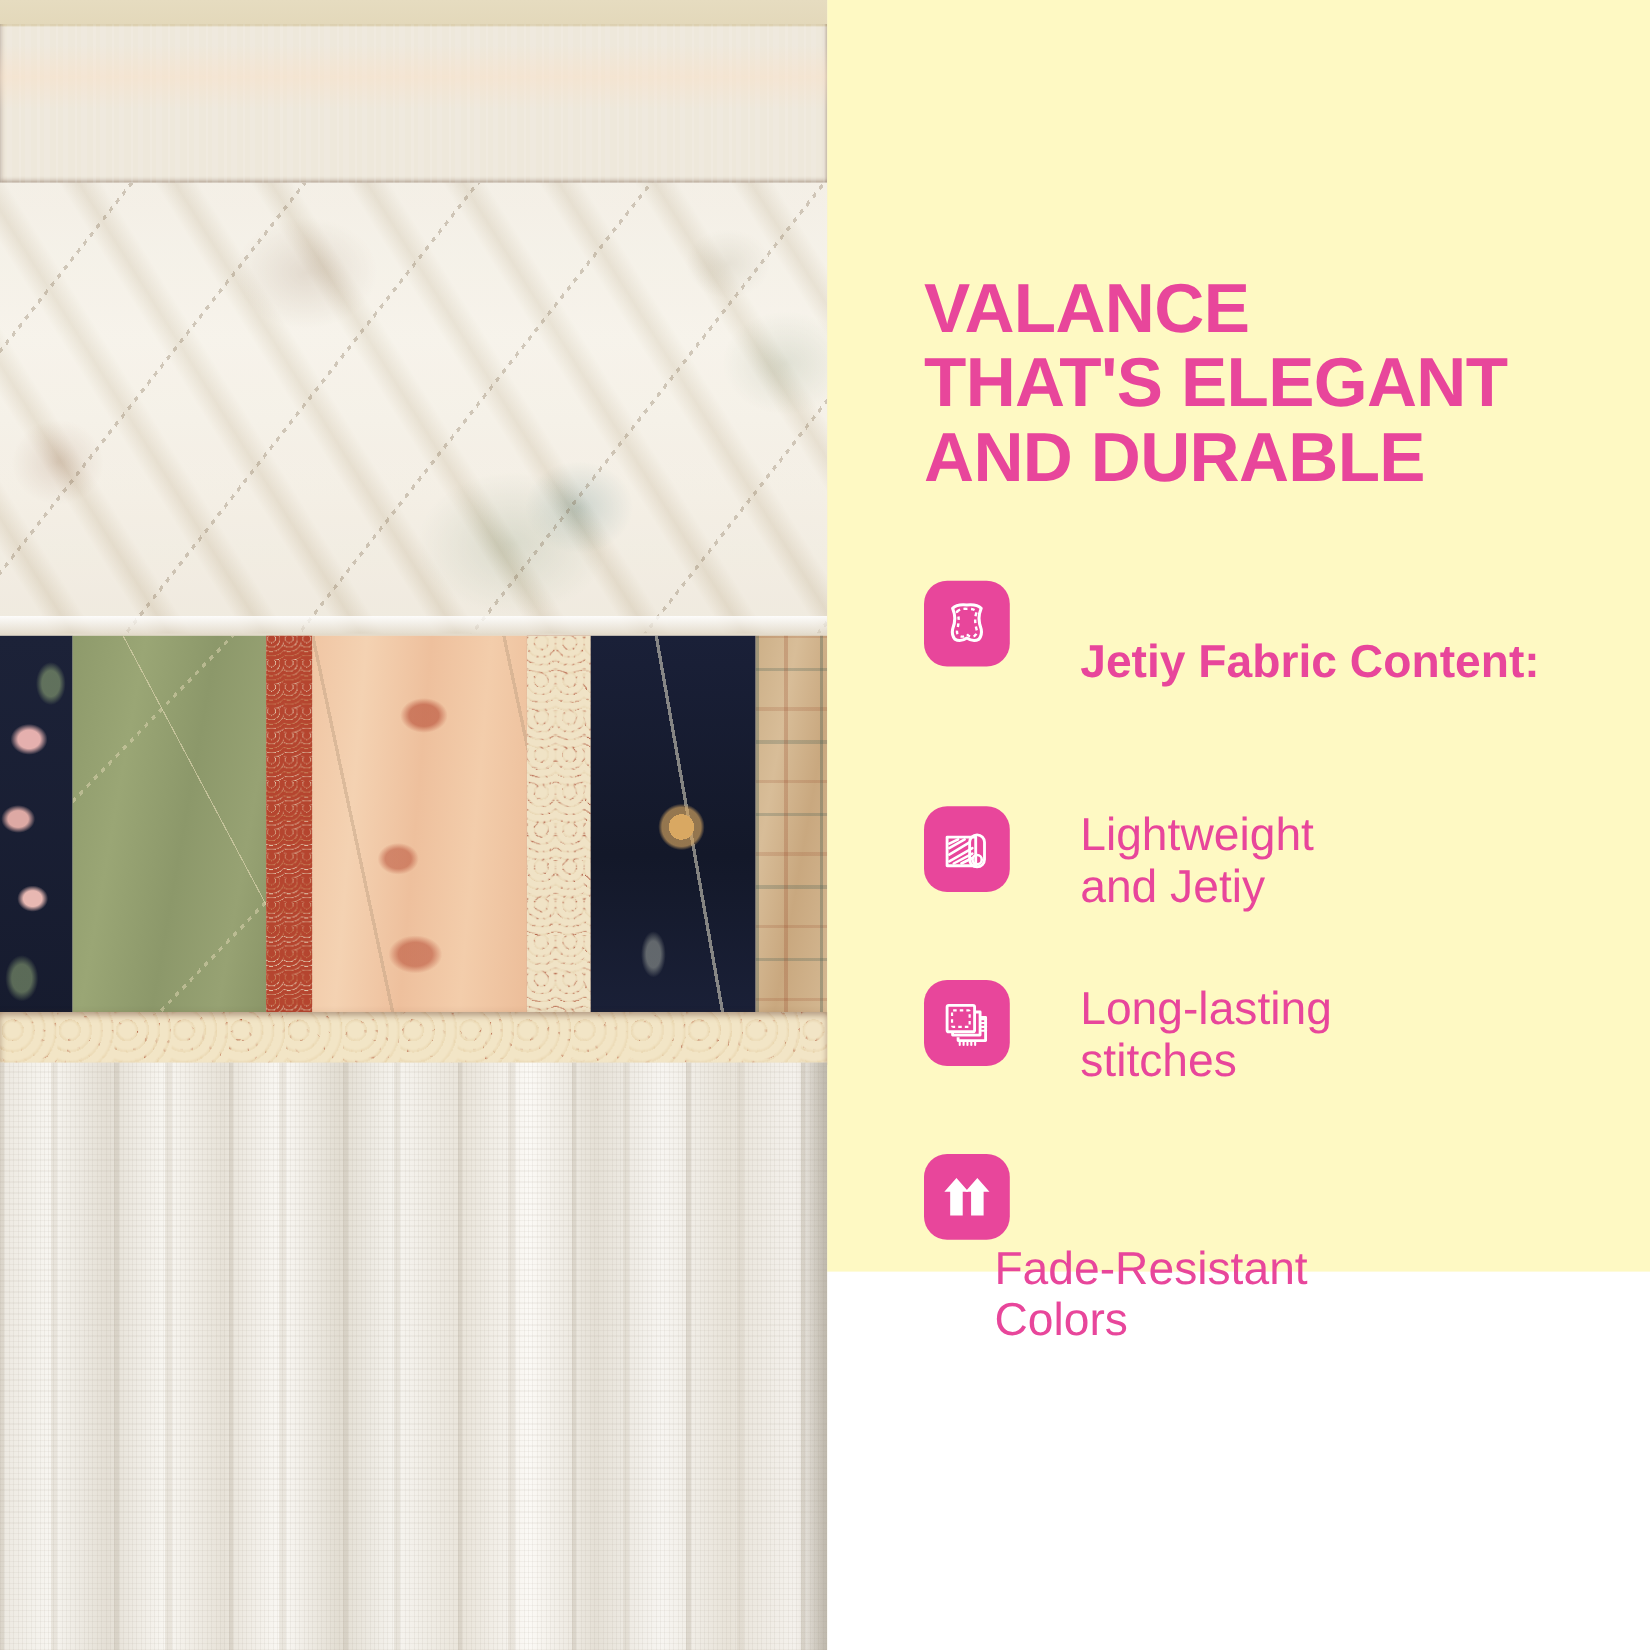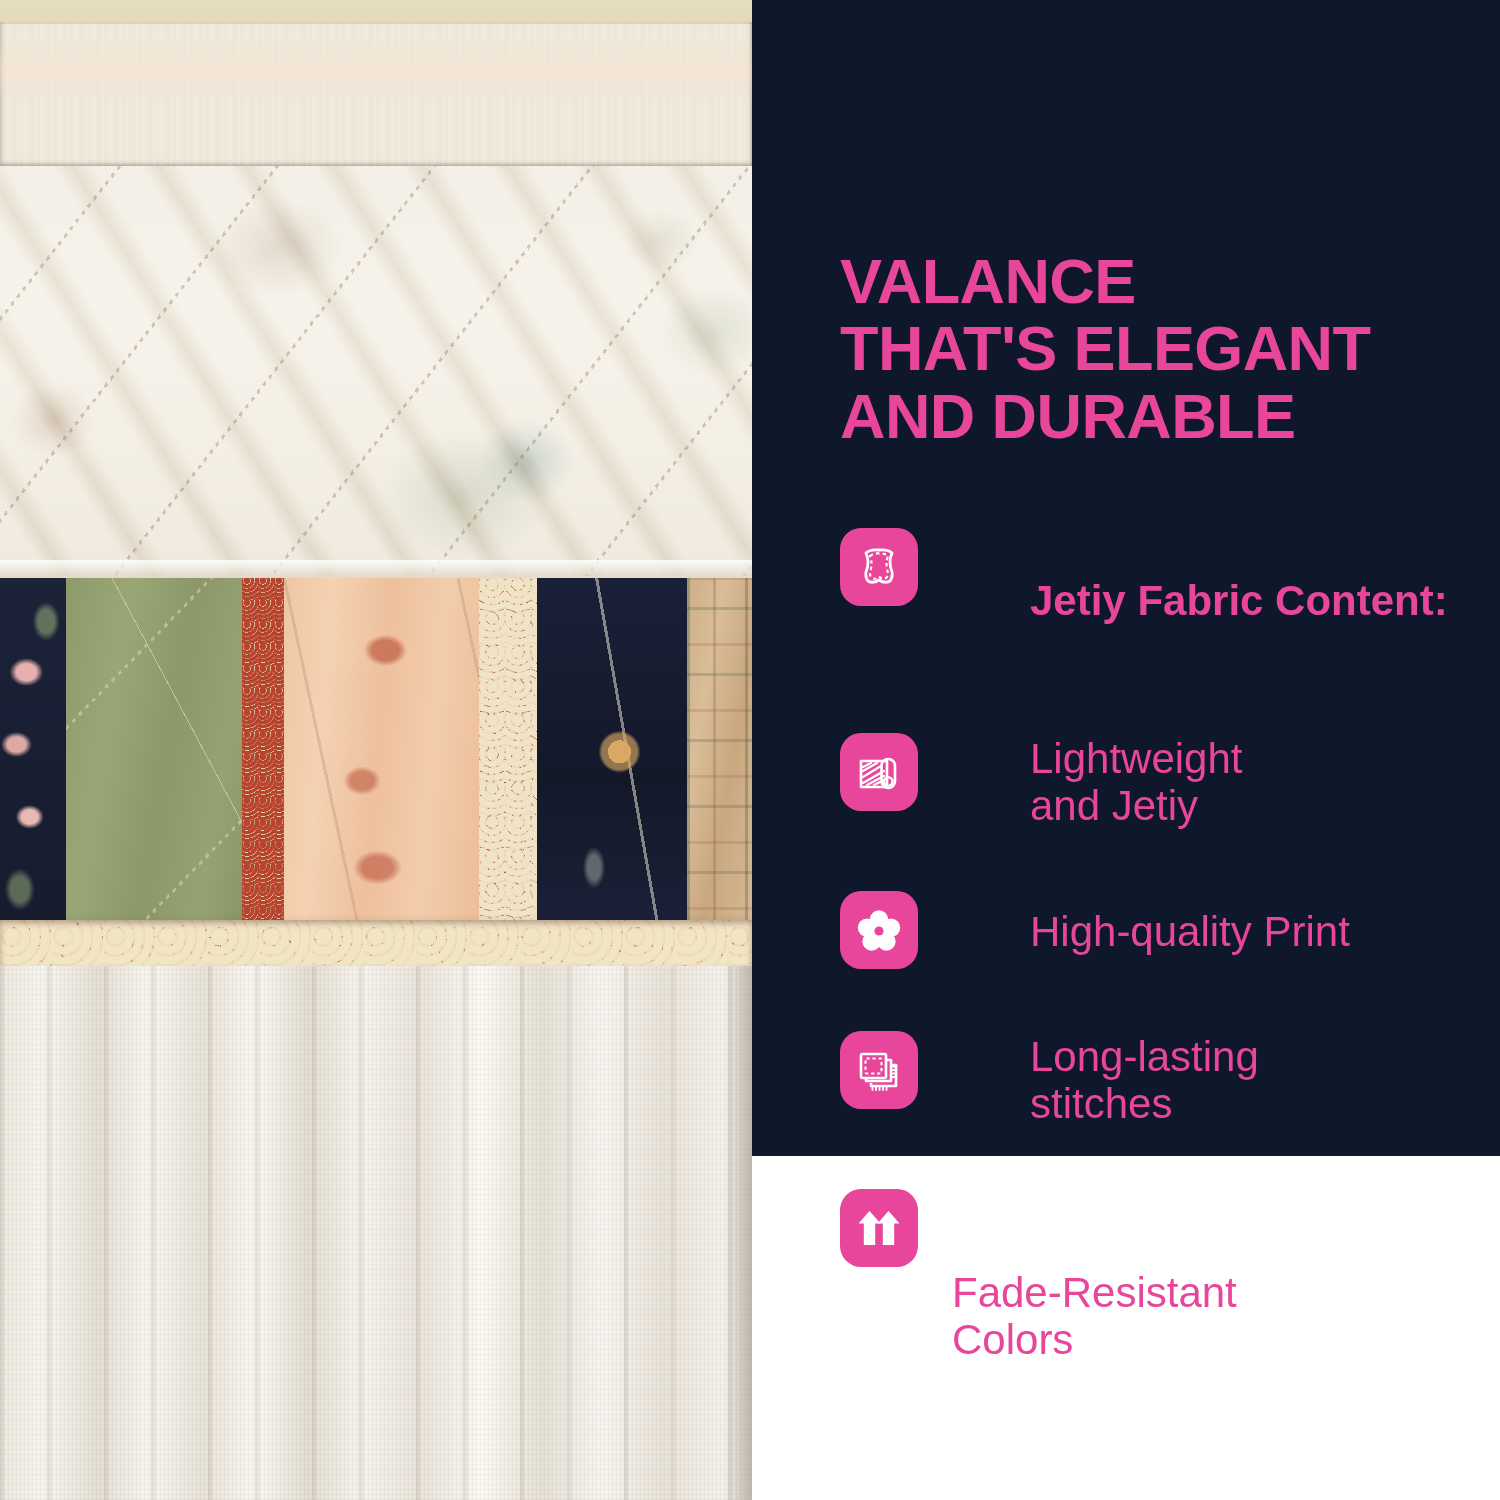--- a/index.html
+++ b/index.html
@@ -7,21 +7,21 @@
   body{
     width:1500px;height:1500px;
     background:#ffffff;
     font-family:"Liberation Sans", sans-serif;
     overflow:hidden;
   }
   .card{
     position:relative;
     width:1500px;height:1156px;
     display:flex;
-    background:#0f172a;
+    background:#fef9c3;
   }
 
   
   .photo{
     position:relative;
     width:752px;height:1500px;
     flex:0 0 752px;
     overflow:hidden;
     background:#efe9dd;
   }
@@ -249,21 +249,21 @@
   .feature:last-child{margin-bottom:0;flex-direction:column;}
   .ficon{
     flex:0 0 78px;
     width:78px;height:78px;
     border-radius:21px;
     background:#E8469B;
     display:flex;align-items:center;justify-content:center;
   }
   .ficon svg{display:block;}
   .ftext{
-    margin-left:112px;
+    margin-left:64px;
     color:#E8469B;
     font-size:42px;
     line-height:1.12;
     padding-top:2px;
     white-space:pre-line;
     font-weight:normal;
   }
   .ftext.single{padding-top:17px;}
   .ftext .lead{font-weight:bold;display:block;}
 </style>
@@ -336,36 +336,20 @@
               <line x1="9" y1="20" x2="17" y2="16"></line>
             </g>
             <rect x="27.5" y="12" width="13.5" height="29" rx="6.7" fill="none" stroke="#ffffff" stroke-width="2.6"></rect>
             <circle cx="34.3" cy="34.5" r="4.2" fill="none" stroke="#ffffff" stroke-width="2.4"></circle>
           </svg>
         </div>
         <div class="ftext">Lightweight
 and Jetiy</div>
       </div>
 
-      <div class="feature">
-        <div class="ficon">
-          <svg width="50" height="50" viewBox="0 0 50 50">
-            <g fill="#ffffff">
-              <circle cx="25" cy="14.5" r="9.2"></circle>
-              <circle cx="37" cy="22.8" r="9.2"></circle>
-              <circle cx="32.4" cy="36.5" r="9.2"></circle>
-              <circle cx="17.6" cy="36.5" r="9.2"></circle>
-              <circle cx="13" cy="22.8" r="9.2"></circle>
-              <circle cx="25" cy="26" r="9.6"></circle>
-            </g>
-            <circle cx="25" cy="26" r="4.6" fill="#E8469B"></circle>
-          </svg>
-        </div>
-        <div class="ftext single">High-quality Print</div>
-      </div>
 
       <div class="feature">
         <div class="ficon">
           <svg width="50" height="50" viewBox="0 0 50 50">
             <rect x="7" y="9" width="25" height="24" rx="1.5" fill="none" stroke="#ffffff" stroke-width="2.6"></rect>
             <rect x="11.5" y="13.5" width="16" height="15" rx="1" fill="none" stroke="#ffffff" stroke-width="2" stroke-dasharray="3.2 2.8"></rect>
             <path d="M32 15 H37 V36 H12 V33" fill="none" stroke="#ffffff" stroke-width="2.6" stroke-linejoin="round"></path>
             <path d="M37 20 H42 V41 H17 V38" fill="none" stroke="#ffffff" stroke-width="2.6" stroke-linejoin="round"></path>
             <g stroke="#ffffff" stroke-width="1.9" stroke-linecap="round">
               <line x1="38.5" y1="21.5" x2="42.5" y2="21.5"></line>

